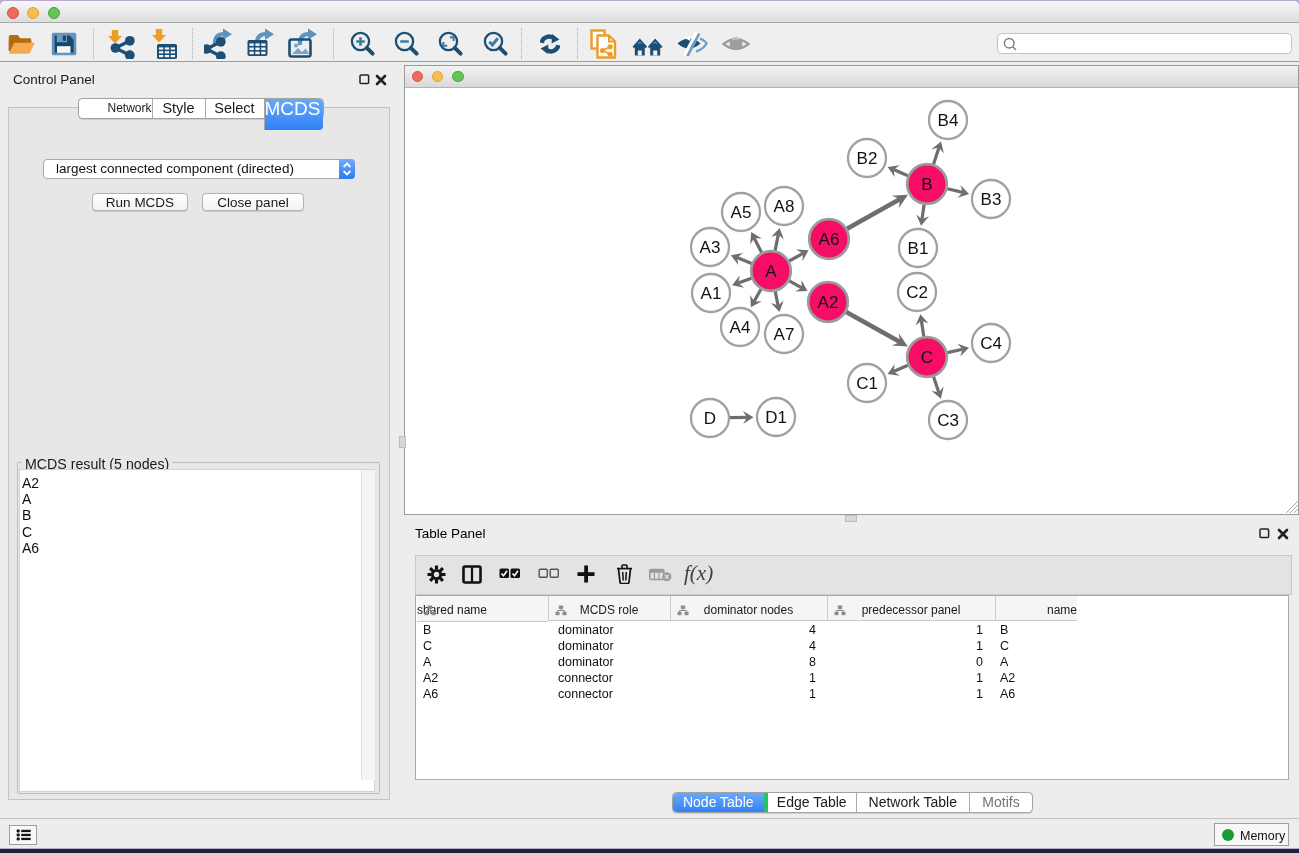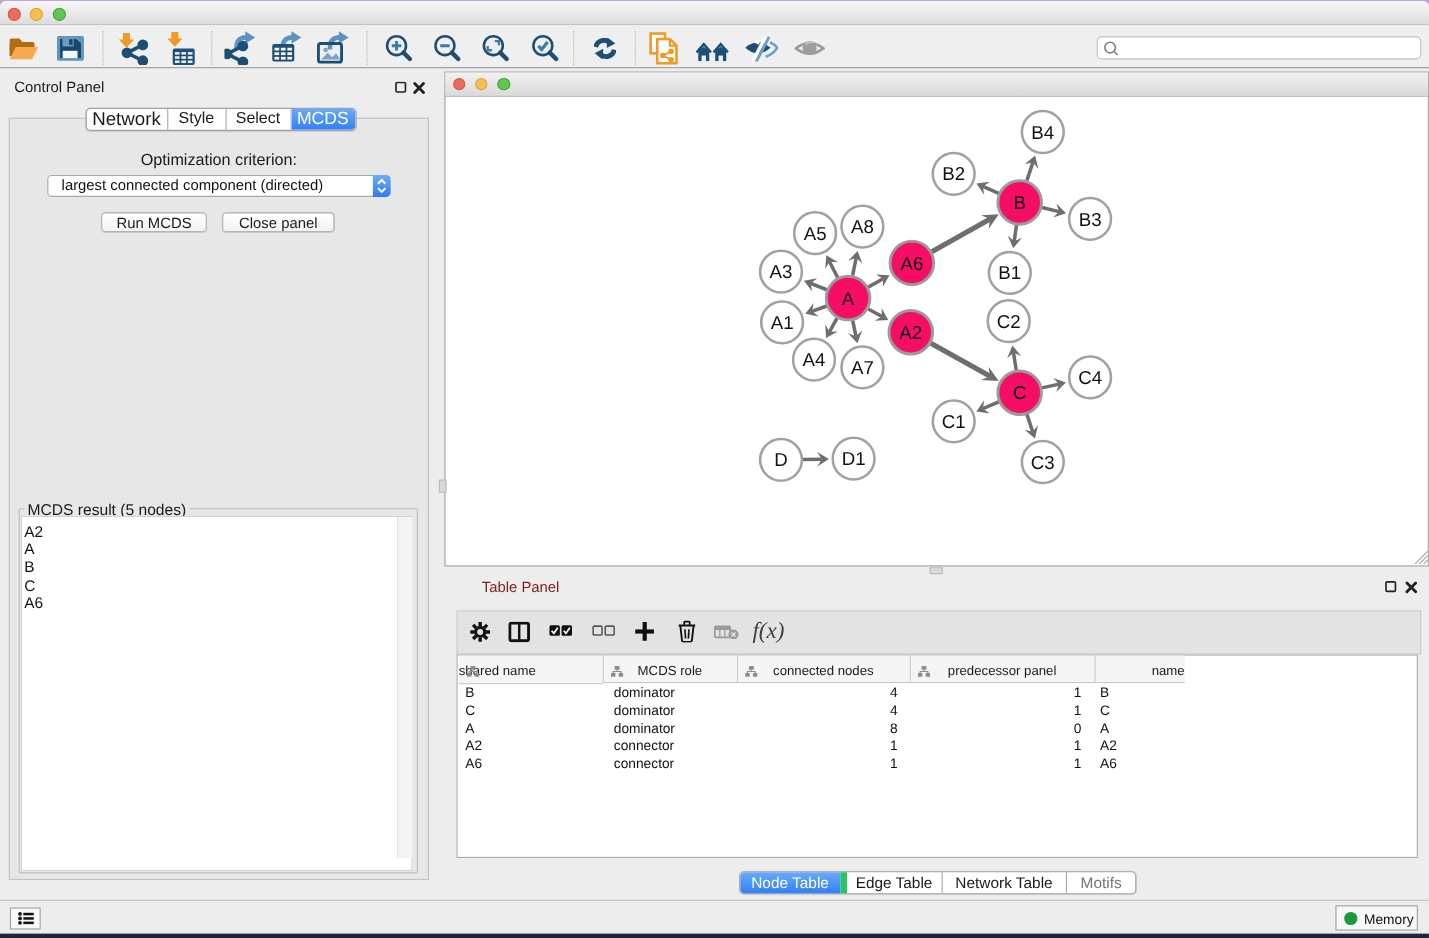--- a/index.html
+++ b/index.html
@@ -156,26 +156,25 @@
 
   <div class="ab" style="left:13px;top:71px;font-size:13.5px;color:#1a1a1a">Control Panel</div>
   <svg class="ab" style="left:359px;top:73px" width="11" height="11" viewBox="0 0 11 11">
       <rect x="1" y="1" width="8.6" height="8.6" rx="1" fill="none" stroke="#222" stroke-width="1.5"></rect>
     </svg>
   <svg class="ab" style="left:375px;top:73px" width="12" height="12" viewBox="0 0 12 12">
       <path d="M2 2 L10 10 M10 2 L2 10" stroke="#222" stroke-width="2.6" stroke-linecap="round"></path>
     </svg>
   <div class="ab" style="left:8px;top:106px;width:382px;height:693px;background:#e7e7e7;border:1px solid #c3c3c3;box-sizing:border-box"></div>
   <div class="ab" style="left:77.5px;top:96.5px;width:244px;height:19px;border:1px solid #a2a2a2;border-radius:4.5px;background:#fff;box-shadow:0 0.5px 1px rgba(0,0,0,0.12)">
-<div style="position:absolute;left:0px;top:0;width:73px;height:19px;line-height:19px;text-align:center;font-size:17px;color:#1a1a1a;">Network</div>
+<div style="position:absolute;left:0px;top:0;width:73px;height:19px;line-height:19px;text-align:right;font-size:12px;color:#1a1a1a;">Network</div>
 <div style="position:absolute;left:73px;top:0;width:53px;height:19px;line-height:19px;text-align:center;font-size:14.5px;color:#1a1a1a;border-left:1px solid #a9a9a9;box-sizing:border-box;">Style</div>
 <div style="position:absolute;left:126px;top:0;width:59px;height:19px;line-height:19px;text-align:center;font-size:14.5px;color:#1a1a1a;border-left:1px solid #a9a9a9;box-sizing:border-box;">Select</div>
-<div style="position:absolute;left:185px;top:0;width:59px;height:19px;line-height:19px;text-align:center;font-size:16px;background:linear-gradient(#6aa9f7,#3181f6);color:#fff;border-radius:0 4px 4px 0;border-left:1px solid #a9a9a9;box-sizing:border-box;">MCDS</div>
+<div style="position:absolute;left:185px;top:0;width:59px;height:31px;line-height:19px;font-size:19px;background:linear-gradient(#6aa9f7,#3181f6);color:#fff;border-radius:0 4px 4px 0;border-left:1px solid #a9a9a9;box-sizing:border-box;">MCDS</div>
 </div>
-  <div class="ab" style="left:8px;top:137px;width:382px;text-align:center;font-size:14.7px;color:#1a1a1a">Optimization criterion:</div>
 
   <div class="ab" style="left:43px;top:158px;width:312px;height:20px;background:#fff;border:1px solid #a9a9a9;border-radius:4px;box-sizing:border-box"></div>
   <div class="ab" style="left:56px;top:160px;font-size:13.5px;color:#111">largest connected component (directed)</div>
   <div class="ab" style="left:339px;top:158px;width:16px;height:20px;background:linear-gradient(#6fabf8,#2e7bf2);border-radius:0 4px 4px 0"></div>
   <svg class="ab" style="left:341px;top:161px" width="12" height="14" viewBox="0 0 12 14">
     <path d="M2.6 5 L6 1.6 L9.4 5" fill="none" stroke="#fff" stroke-width="1.8"></path>
     <path d="M2.6 9 L6 12.4 L9.4 9" fill="none" stroke="#fff" stroke-width="1.8"></path>
     </svg>
 
   <div class="btn" style="left:92px;top:191.5px;width:96px;height:18px;line-height:17px">Run MCDS</div>
@@ -293,21 +292,21 @@
   <svg class="ab" style="left:1286px;top:500px" width="12" height="12" viewBox="0 0 12 12">
     <g stroke="#a5a5a5" stroke-width="1">
         <line x1="0" y1="12" x2="12" y2="0"></line>
         <line x1="4" y1="12" x2="12" y2="4"></line>
         <line x1="8" y1="12" x2="12" y2="8"></line>
       </g>
     </svg>
   <div class="ab" style="left:398.5px;top:435px;width:5px;height:10px;background:#d8d8d8;border:1px solid #bdbdbd"></div>
   <div class="ab" style="left:845px;top:513.5px;width:10px;height:5px;background:#d8d8d8;border:1px solid #bdbdbd"></div>
 
-  <div class="ab" style="left:438px;top:525px;font-size:13.5px;color:#7f1d1d">Table Panel</div>
+  <div class="ab" style="left:415px;top:525px;font-size:13.5px;color:#000000">Table Panel</div>
   <svg class="ab" style="left:1259px;top:527px" width="11" height="11" viewBox="0 0 11 11">
       <rect x="1" y="1" width="8.6" height="8.6" rx="1" fill="none" stroke="#222" stroke-width="1.5"></rect>
     </svg>
   <svg class="ab" style="left:1277px;top:527px" width="12" height="12" viewBox="0 0 12 12">
       <path d="M2 2 L10 10 M10 2 L2 10" stroke="#222" stroke-width="2.6" stroke-linecap="round"></path>
     </svg>
   <div class="ab" style="left:415px;top:553.5px;width:877px;height:40.5px;background:#e3e3e3;border:1px solid #c9c9c9;box-sizing:border-box"></div>
   <svg class="ab" style="left:427px;top:564px" width="19" height="19" viewBox="0 0 19 19">
       <line x1="14.8" y1="9.5" x2="18.5" y2="9.5" stroke="#111" stroke-width="3.1"></line>
       <line x1="13.2" y1="13.2" x2="15.9" y2="15.9" stroke="#111" stroke-width="3.1"></line>
@@ -365,21 +364,21 @@
     </svg>
 <div class="ab" style="left:548px;top:595px;width:122px;height:25px;background:#f5f5f5;border-left:1px solid #cbcbcb;box-sizing:border-box;border-bottom:1px solid #c9c9c9"></div>
 <div class="ab" style="left:548px;top:602px;width:122px;text-align:center;font-size:12px;color:#1a1a1a">MCDS role</div>
 <svg class="ab" style="left:555px;top:604px" width="12" height="11" viewBox="0 0 12 11">
       <rect x="3.8" y="0.5" width="4.4" height="3.4" fill="#8c8c8c"></rect>
       <rect x="0.5" y="6.8" width="4" height="3.4" fill="#8c8c8c"></rect>
       <rect x="7.5" y="6.8" width="4" height="3.4" fill="#8c8c8c"></rect>
       <path d="M6 4 v1.5 M2.5 6.8 V5.5 h7 v1.3" fill="none" stroke="#8c8c8c" stroke-width="1"></path>
     </svg>
 <div class="ab" style="left:670px;top:595px;width:157px;height:25px;background:#f5f5f5;border-left:1px solid #cbcbcb;box-sizing:border-box;border-bottom:1px solid #c9c9c9"></div>
-<div class="ab" style="left:670px;top:602px;width:157px;text-align:center;font-size:12px;color:#1a1a1a">connected nodes</div>
+<div class="ab" style="left:670px;top:602px;width:157px;text-align:center;font-size:12px;color:#1a1a1a">dominator nodes</div>
 <svg class="ab" style="left:677px;top:604px" width="12" height="11" viewBox="0 0 12 11">
       <rect x="3.8" y="0.5" width="4.4" height="3.4" fill="#8c8c8c"></rect>
       <rect x="0.5" y="6.8" width="4" height="3.4" fill="#8c8c8c"></rect>
       <rect x="7.5" y="6.8" width="4" height="3.4" fill="#8c8c8c"></rect>
       <path d="M6 4 v1.5 M2.5 6.8 V5.5 h7 v1.3" fill="none" stroke="#8c8c8c" stroke-width="1"></path>
     </svg>
 <div class="ab" style="left:827px;top:595px;width:168px;height:25px;background:#f5f5f5;border-left:1px solid #cbcbcb;box-sizing:border-box;border-bottom:1px solid #c9c9c9"></div>
 <div class="ab" style="left:827px;top:602px;width:168px;text-align:center;font-size:12px;color:#1a1a1a">predecessor panel</div>
 <svg class="ab" style="left:834px;top:604px" width="12" height="11" viewBox="0 0 12 11">
       <rect x="3.8" y="0.5" width="4.4" height="3.4" fill="#8c8c8c"></rect>
@@ -409,18 +408,18 @@
 <div class="ab" style="left:716px;top:670px;width:100px;text-align:right;font-size:12.5px;color:#111">1</div>
 <div class="ab" style="left:883px;top:670px;width:100px;text-align:right;font-size:12.5px;color:#111">1</div>
 <div class="ab" style="left:1000px;top:670px;font-size:12.5px;color:#111">A2</div>
 <div class="ab" style="left:423px;top:686px;font-size:12.5px;color:#111">A6</div>
 <div class="ab" style="left:558px;top:686px;font-size:12.5px;color:#111">connector</div>
 <div class="ab" style="left:716px;top:686px;width:100px;text-align:right;font-size:12.5px;color:#111">1</div>
 <div class="ab" style="left:883px;top:686px;width:100px;text-align:right;font-size:12.5px;color:#111">1</div>
 <div class="ab" style="left:1000px;top:686px;font-size:12.5px;color:#111">A6</div>
   <div class="ab" style="left:671.5px;top:790.5px;width:359.5px;height:19.5px;border:1px solid #a2a2a2;border-radius:4.5px;background:#fff;box-shadow:0 0.5px 1px rgba(0,0,0,0.12)">
 <div style="position:absolute;left:0px;top:0;width:91.5px;height:19.5px;line-height:19.5px;text-align:center;font-size:14px;background:linear-gradient(#6aa9f7,#3181f6);color:#fff;border-radius:4px 0 0 4px;">Node Table</div>
-<div style="position:absolute;left:91.5px;top:0;width:91.5px;height:19.5px;line-height:19.5px;text-align:center;font-size:14px;color:#1a1a1a;border-left:6px solid #22c55e;box-sizing:border-box;">Edge Table</div>
+<div style="position:absolute;left:91.5px;top:0;width:91.5px;height:19.5px;line-height:19.5px;text-align:center;font-size:14px;color:#1a1a1a;border-left:4px solid #22c55e;box-sizing:border-box;">Edge Table</div>
 <div style="position:absolute;left:183.0px;top:0;width:113.5px;height:19.5px;line-height:19.5px;text-align:center;font-size:14px;color:#1a1a1a;border-left:1px solid #a9a9a9;box-sizing:border-box;">Network Table</div>
 <div style="position:absolute;left:296.5px;top:0;width:63px;height:19.5px;line-height:19.5px;text-align:center;font-size:14px;color:#737373;border-left:1px solid #a9a9a9;box-sizing:border-box;">Motifs</div>
 </div>
 </div>
 <div class="ab" style="left:0;top:849px;width:1299px;height:4px;background:#1c2637"></div>
 
 </body></html>

